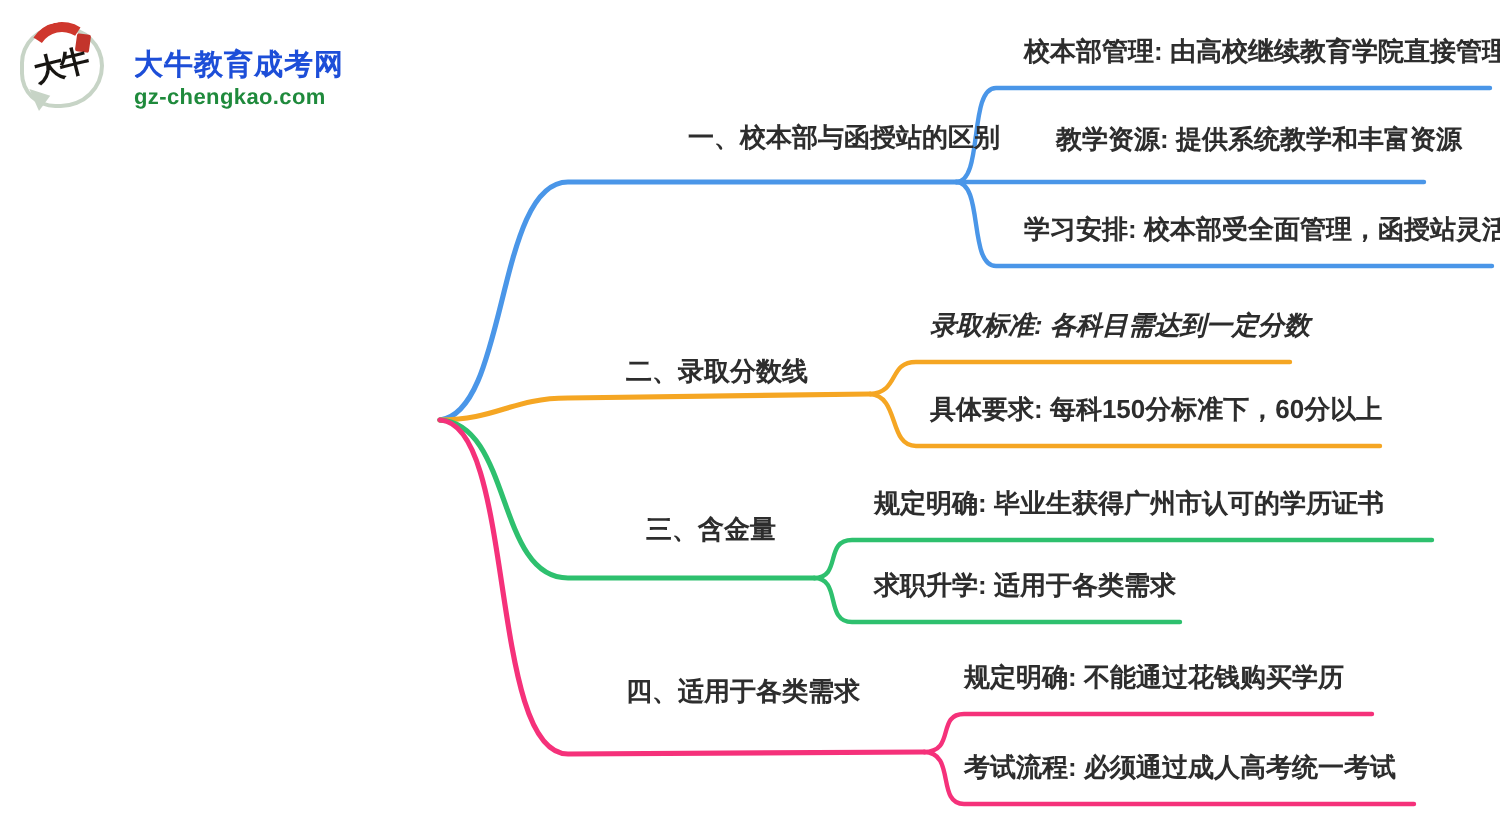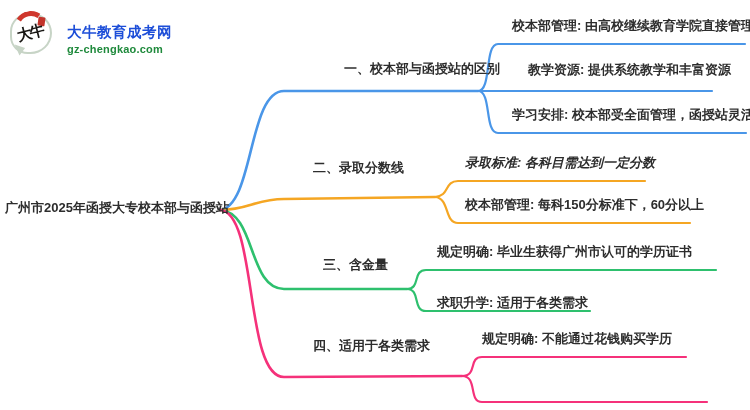--- a/index.html
+++ b/index.html
@@ -115,31 +115,31 @@
     <div class="logo-bubble">
       <div class="logo-crescent"></div>
       <div class="logo-seal"></div>
       <div class="logo-bubble-text">大牛</div>
     </div>
     <div class="logo-bubble-tail"></div>
     <div class="logo-title" style="color:#1d4ed8;">大牛教育成考网</div>
     <div class="logo-url" style="color:#1f8a3c;">gz-chengkao.com</div>
   </div>
 
-  <div class="node root-node" style="left:5px; top:200px;">广州市2025年函授大专校本部与函授站</div>
 
   <div class="node branch-label" style="left:313px; top:61px;margin-left:31px;">一、校本部与函授站的区别</div>
   <div class="node leaf-node" style="left:512px; top:18px;">校本部管理: 由高校继续教育学院直接管理</div>
   <div class="node leaf-node" style="left:512px; top:62px;margin-left:16px;">教学资源: 提供系统教学和丰富资源</div>
   <div class="node leaf-node" style="left:512px; top:107px;">学习安排: 校本部受全面管理，函授站灵活</div>
 
-  <div class="node branch-label" style="left:313px; top:160px;">二、录取分数线</div>
+  <div class="node branch-label" style="left:313px; top:178px;">二、录取分数线</div>
   <div class="node leaf-node" style="left:465px; top:155px;font-style:italic;">录取标准: 各科目需达到一定分数</div>
-  <div class="node leaf-node" style="left:465px; top:197px;">校本部管理: 每科150分标准下，60分以上</div>
+  <div class="node leaf-node" style="left:465px; top:197px;">具体要求: 每科150分标准下，60分以上</div>
 
   <div class="node branch-label" style="left:323px; top:257px;">三、含金量</div>
   <div class="node leaf-node" style="left:437px; top:244px;">规定明确: 毕业生获得广州市认可的学历证书</div>
-  <div class="node leaf-node" style="left:437px; top:295px;">求职升学: 适用于各类需求</div>
+  <div class="node leaf-node" style="left:437px; top:285px;">求职升学: 适用于各类需求</div>
 
   <div class="node branch-label" style="left:313px; top:338px;">四、适用于各类需求</div>
   <div class="node leaf-node" style="left:482px; top:331px;">规定明确: 不能通过花钱购买学历</div>
+  <div class="node leaf-node" style="left:482px; top:376px;">考试流程: 必须通过成人高考统一考试</div>
 
 </div>
 
 </body></html>

